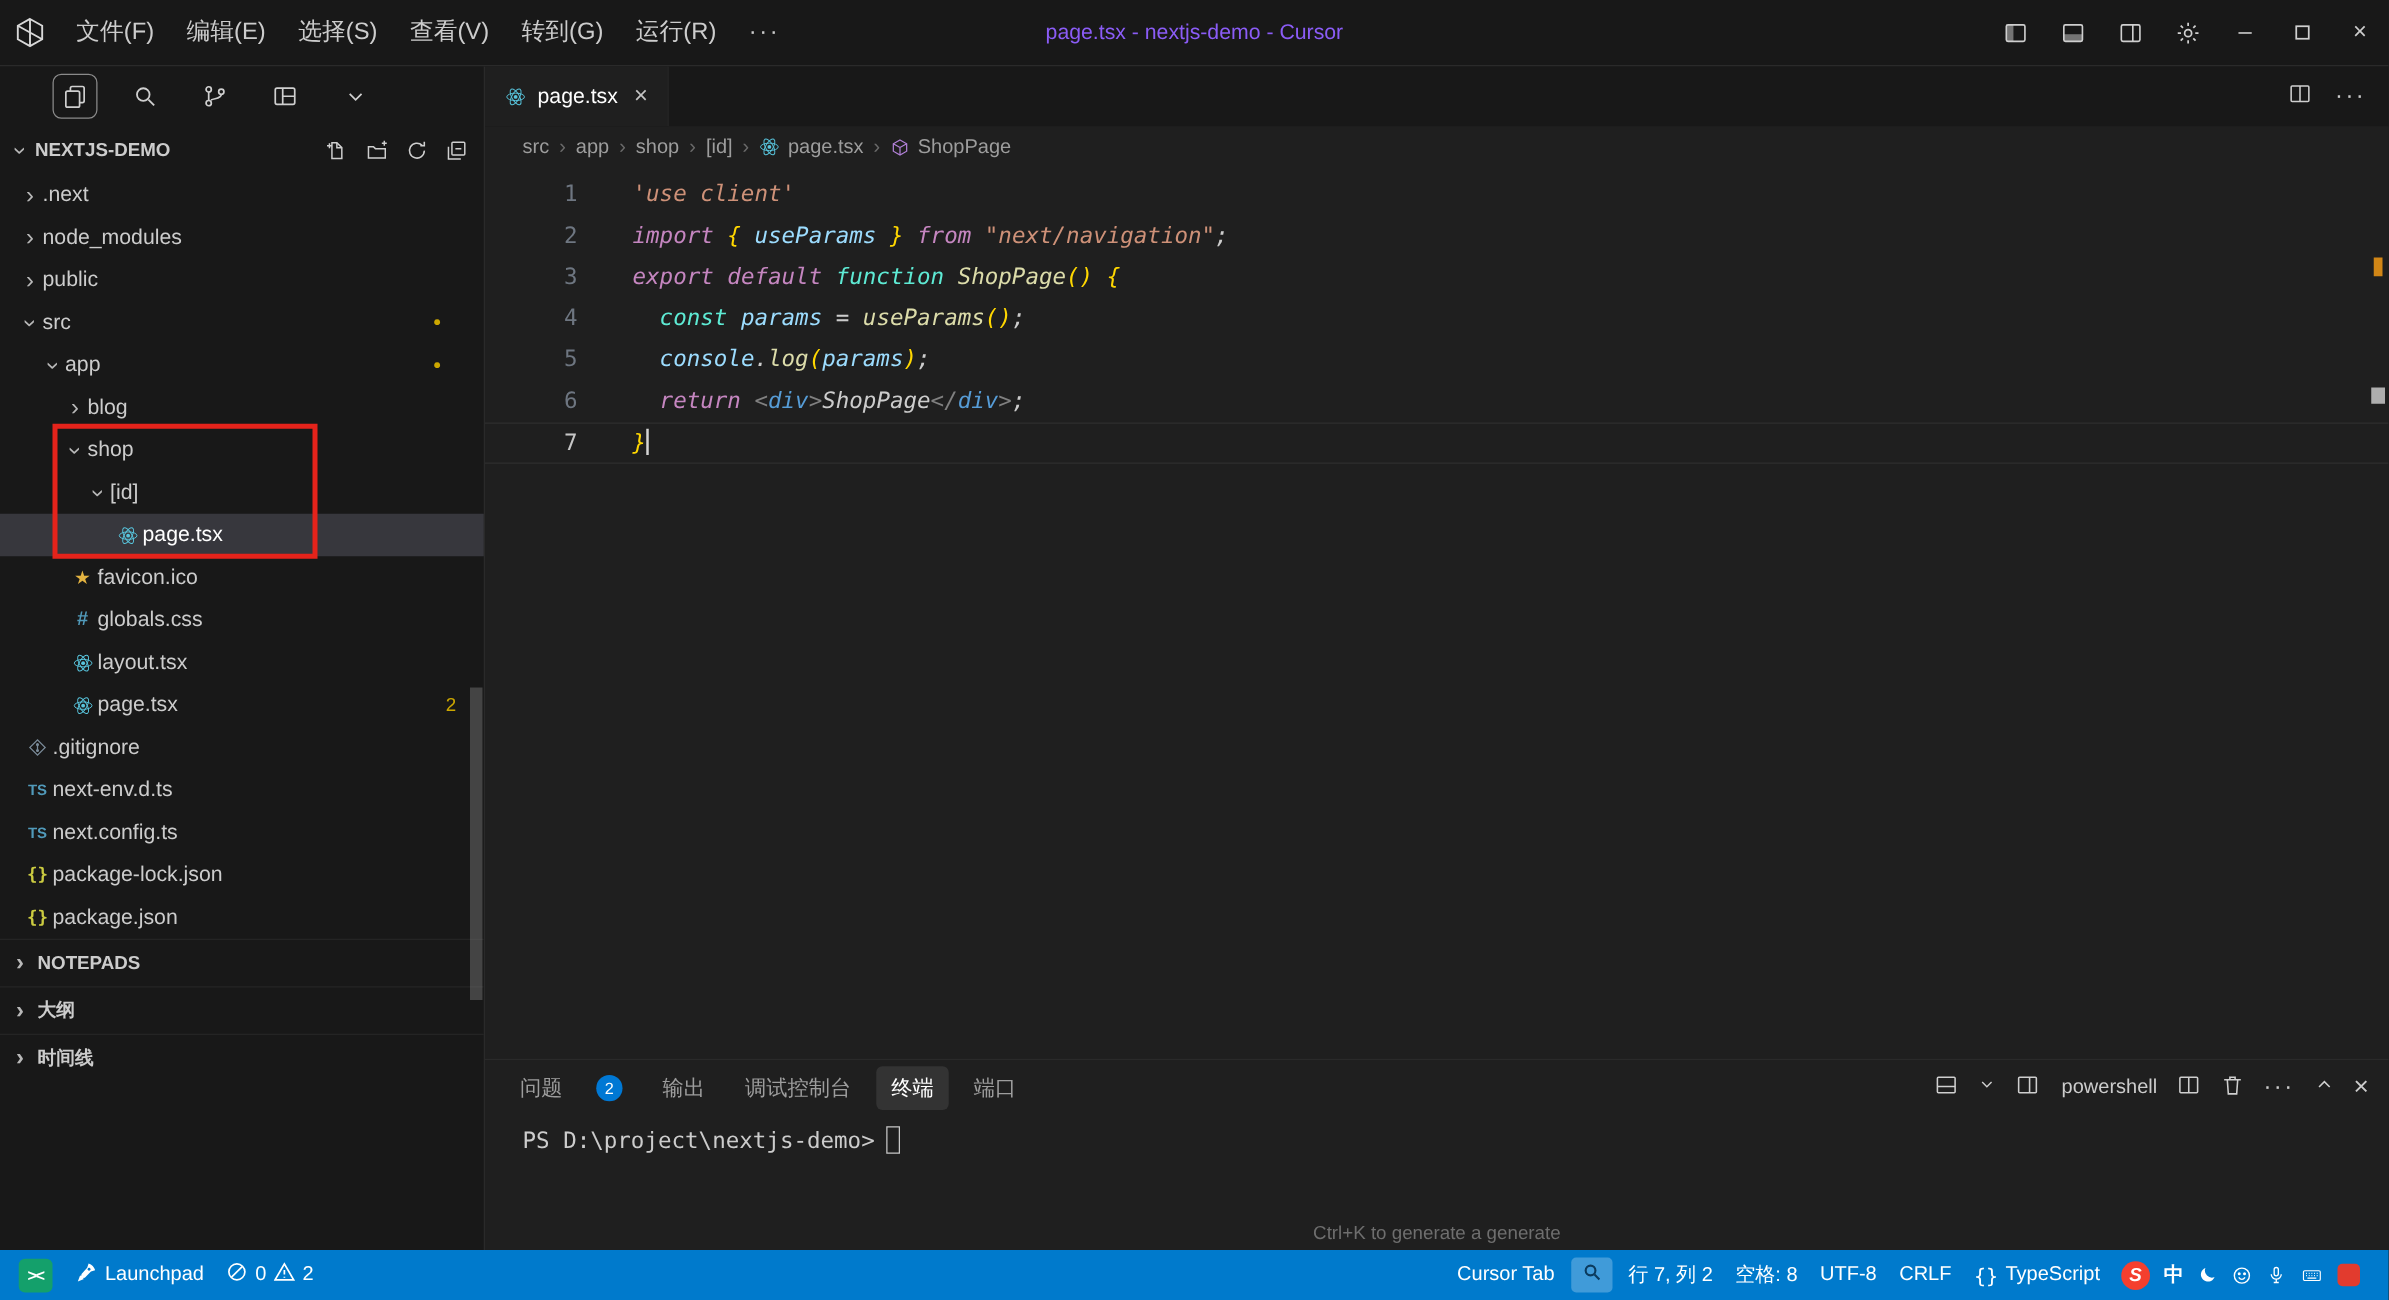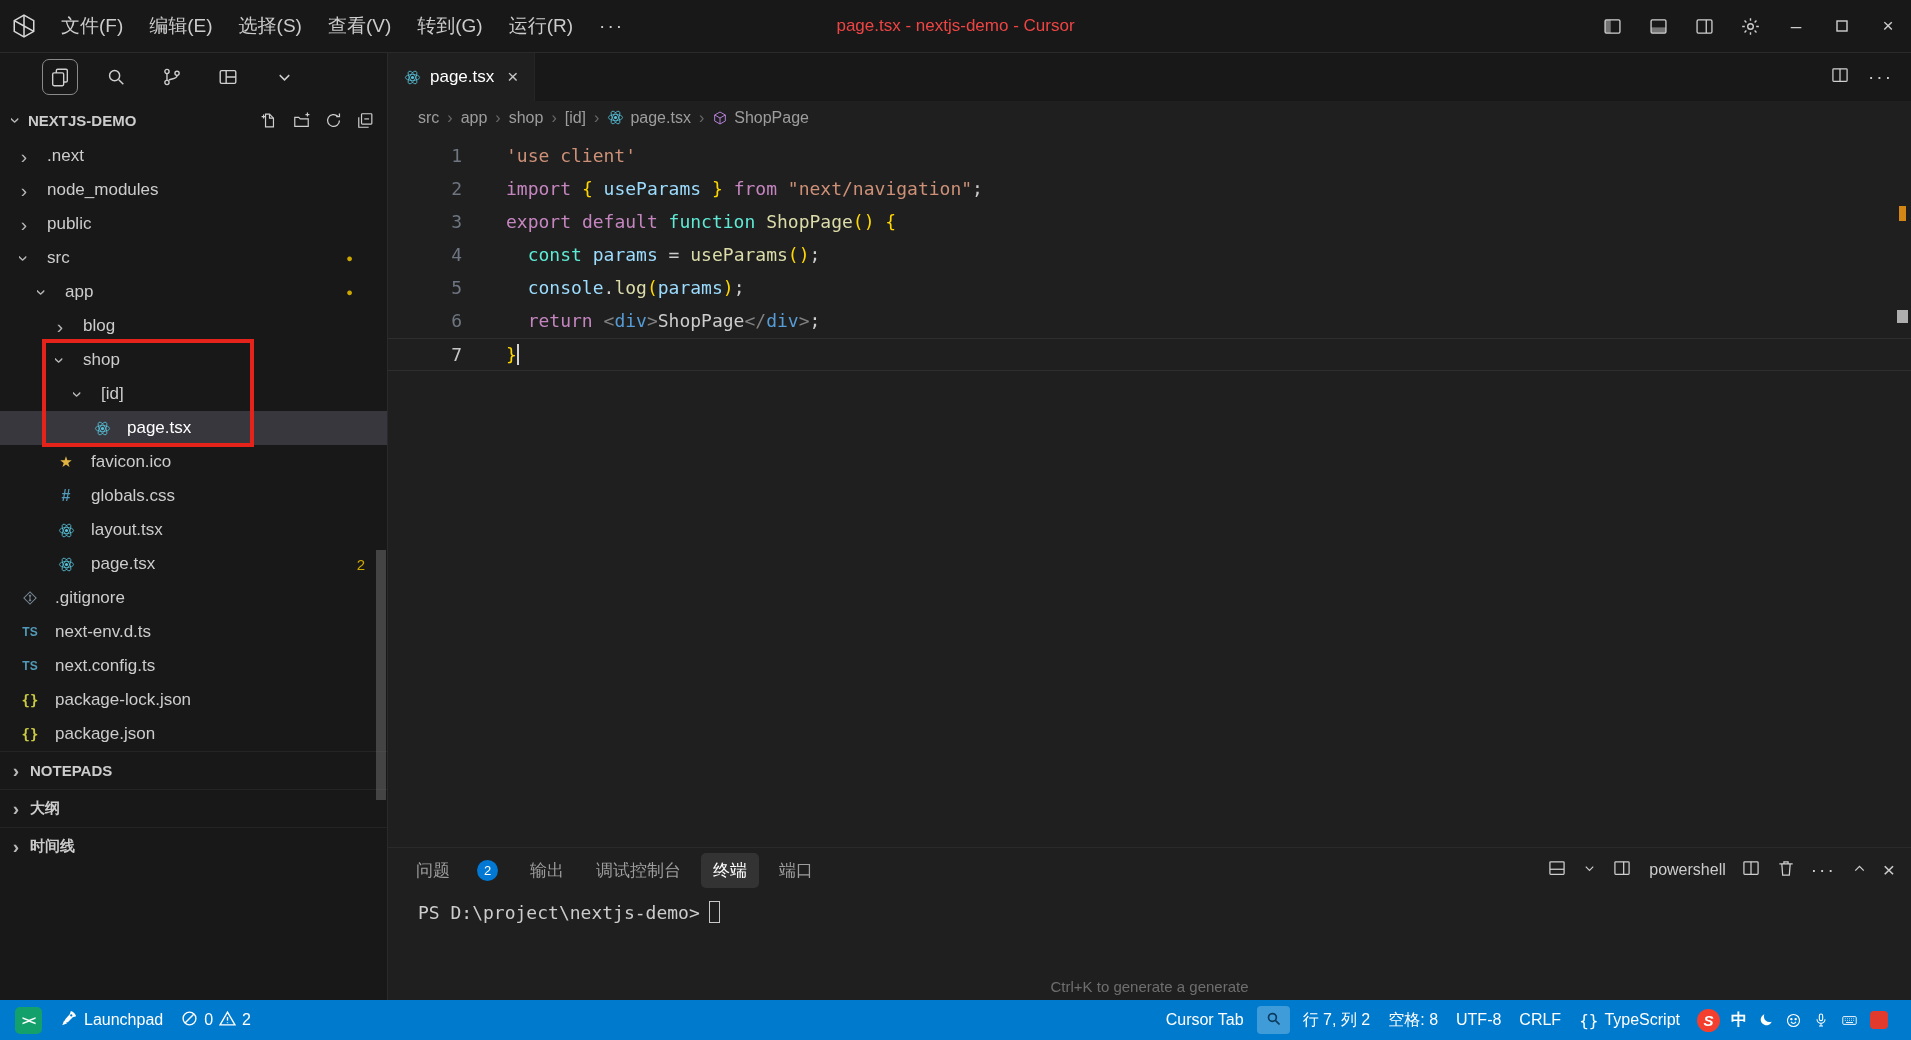--- a/index.html
+++ b/index.html
@@ -11,21 +11,21 @@
   }
   .app { width:100%; height:100%; display:flex; flex-direction:column; }
 
   
   .titlebar { flex:0 0 52px; background:#181818; border-bottom:1px solid #2a2a2a;
     display:flex; align-items:center; position:relative; z-index:20; }
   .logo { width:48px; display:flex; justify-content:center; align-items:center; }
   .menubar { display:flex; }
   .menu-item { padding:0 13px; line-height:52px; font-size:19px; color:#cccccc; cursor:default; }
   .menu-item.more { letter-spacing:2px; }
-  .win-title { position:absolute; left:50%; transform:translateX(-50%); font-size:17px; color:#ef4444; white-space:nowrap;text-align:right; }
+  .win-title { position:absolute; left:50%; transform:translateX(-50%); font-size:17px; color:#8b5cf6; white-space:nowrap;text-align:right; }
   .win-controls { margin-left:auto; display:flex; height:100%; }
   .win-btn { width:46px; height:100%; display:flex; align-items:center; justify-content:center; font-size:19px; color:#cccccc; }
 
   
   .main { flex:1; display:flex; min-height:0; }
 
   
   .sidebar { flex:0 0 388px; width:388px; background:#181818; border-right:1px solid #2a2a2a;
     display:flex; flex-direction:column; position:relative; }
   .activity-row { flex:0 0 48px; display:flex; align-items:center; gap:20px; padding-left:42px; }
@@ -35,21 +35,21 @@
   .project-name { font-weight:700; font-size:15px; color:#cccccc; margin-left:2px; }
   .header-actions { margin-left:auto; display:flex; align-items:center; gap:13px; }
   .hdr-act { display:flex; align-items:center; }
 
   .file-tree { flex:0 0 auto; }
   .tree-row { height:34px; display:flex; align-items:center; font-size:17px; color:#cccccc; cursor:pointer; }
   .tree-row.selected { background:#37373d; color:#ffffff; }
   .chev { width:20px; display:inline-flex; justify-content:center; color:#b8b8b8; font-size:19px; line-height:1; }
   .chev.open { transform:rotate(90deg); }
   .fileicon { width:24px; display:inline-flex; justify-content:center; align-items:center; }
-  .tree-label { margin-left:13px; white-space:nowrap; }
+  .tree-label { margin-left:0; white-space:nowrap; }
   .badge-dot { margin-left:auto; margin-right:34px; color:#cca700; font-size:11px; }
   .badge-num { margin-left:auto; margin-right:22px; color:#cca700; font-size:15px; }
   .fi-star { color:#e3b341; font-size:15px; }
   .fi-css  { color:#519aba; font-weight:700; font-size:16px; }
   .fi-ts   { color:#519aba; font-weight:700; font-size:12px; }
   .fi-json { color:#cbcb41; font-family:"DejaVu Sans Mono",monospace; font-size:14px; font-weight:700; }
 
   .red-annotation { position:absolute; left:42px; top:286px; width:212px; height:108px;
     border:4px solid #e5231b; pointer-events:none; z-index:6; }
   .side-scrollbar { position:absolute; right:1px; top:497px; width:10px; height:250px; background:rgba(121,121,121,0.45); }
@@ -72,21 +72,21 @@
   .bc-sep { color:#6a6a6a; }
   .bc-item { display:flex; align-items:center; gap:6px; }
   .bc-ic { display:inline-flex; }
 
   .code-area { flex:1; position:relative; overflow:hidden; padding-top:6px;
     font-family:"DejaVu Sans Mono","Liberation Mono",monospace; font-size:18px; }
   .code-line { display:flex; height:33px; line-height:32px; }
   .code-line.active { border-top:1px solid rgba(255,255,255,0.07); border-bottom:1px solid rgba(255,255,255,0.07); }
   .gutter { flex:0 0 74px; text-align:right; color:#6e7681; user-select:none; }
   .code-line.active .gutter { color:#c6c6c6; }
-  .code-text { white-space:pre; padding-left:44px; }
+  .code-text { white-space:pre; padding-left:44px;font-style:italic; }
   .tok-s  { color:#ce9178; } .tok-k  { color:#c586c0; } .tok-kb { color:#5eead4; }
   .tok-v  { color:#9cdcfe; } .tok-fn { color:#dcdcaa; } .tok-pg { color:#ffd700; }
   .tok-ab { color:#808080; } .tok-tag{ color:#569cd6; } .tok-w  { color:#cccccc; }
   .caret { display:inline-block; width:2px; height:21px; background:#d4d4d4; vertical-align:-4px;
     animation:blink 1s step-end infinite; }
   @keyframes blink { 50% { opacity:0; } }
   .overview-mark1 { position:absolute; right:5px; top:72px; width:7px; height:15px; background:#d18616; }
   .overview-mark2 { position:absolute; right:3px; top:176px; width:11px; height:13px; background:rgba(200,200,200,0.85); }
 
   

